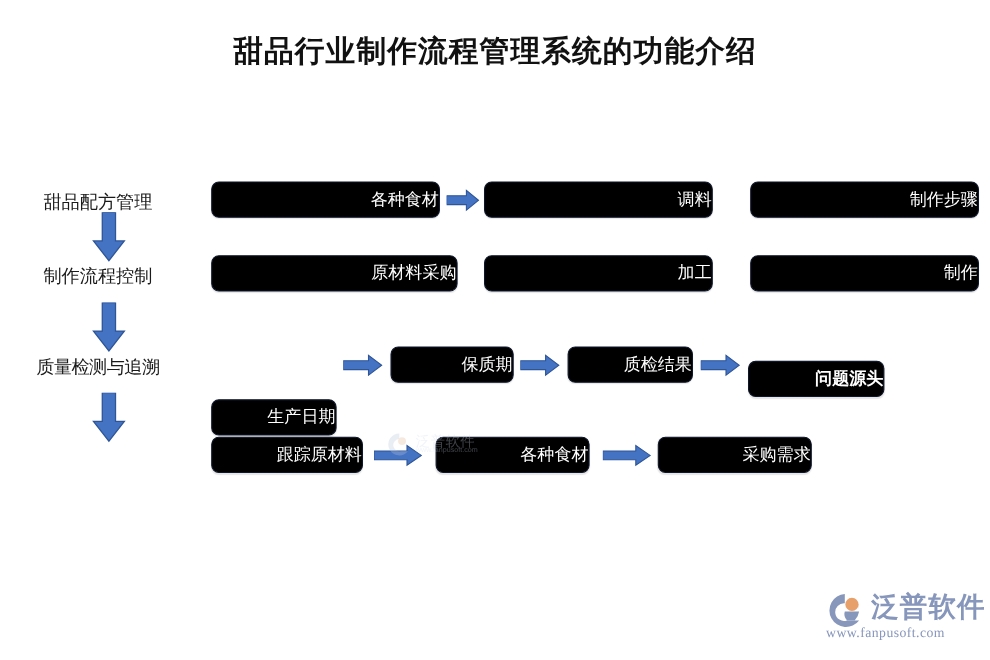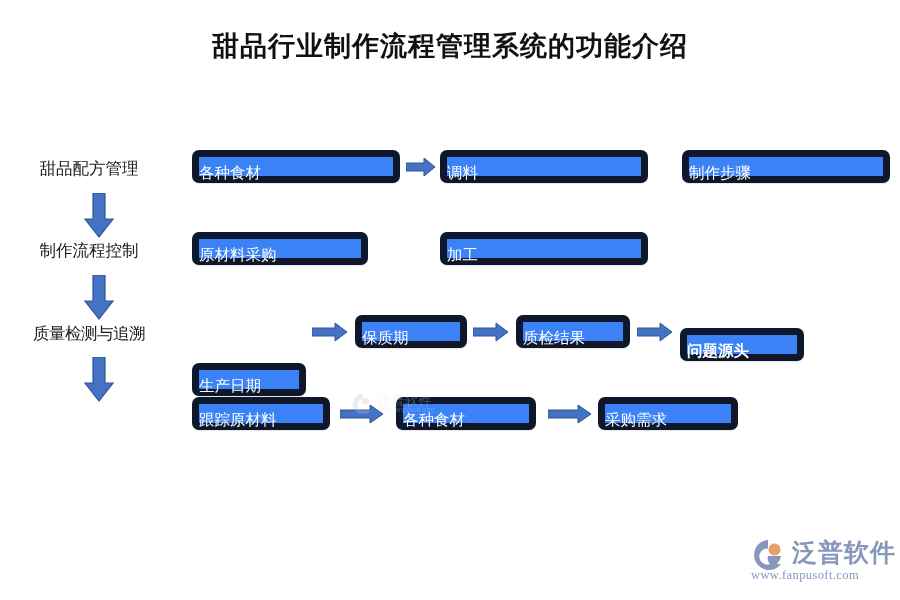--- a/index.html
+++ b/index.html
@@ -38,21 +38,21 @@
     width: 900px;
     height: 310px;
   }
 
   .row {
     position: absolute;
     left: 0;
     width: 900px;
     height: 40px;
   }
-  .row.r0 { top: 5px; }
+  .row.r0 { top: 20px; }
   .row.r1 { top: 87px; }
   .row.r2 { top: 170px; }
   .row.r3 { top: 252px; }
 
   
   .row-label {
     position: absolute;
     left: 0;
     width: 178px;
     text-align: center;
@@ -61,28 +61,28 @@
     color: #1a1a1a;
     font-family: "Liberation Serif", "DejaVu Serif", serif;
     white-space: nowrap;
   }
   .row.r2 .row-label { letter-spacing: -0.5px; }
 
   
   .node {
     position: absolute;
     height: 33px;
-    background: #3b82f6;
-    border: 7px solid #0f172a;
+    background: #000000;
+    border: 1px solid #0f172a;
     border-radius: 7px;
     box-sizing: border-box;
     color: #ffffff;
     font-size: 15.5px;
     line-height: 31px;
-    text-align: left;
+    text-align: right;
     font-family: "Liberation Serif", "DejaVu Serif", serif;
     white-space: nowrap;
     box-shadow: 0 1px 1px rgba(0,0,0,0.10);
   }
   .node.bold { font-weight: bold; }
 
   
   .h-arrow {
     position: absolute;
     height: 22px;
@@ -207,22 +207,23 @@
       </svg>
     </div>
 
     <div class="node" style="left:440px;width:208px;">调料</div>
     <div class="node" style="left:682px;width:208px;">制作步骤</div>
   </div>
 
   <div class="row r1">
     <div class="row-label">制作流程控制</div>
 
-    <div class="node" style="left:192px;width:176px;">原材料采购</div>
+    <div class="node" style="left:192px;width:224px;">原材料采购</div>
     <div class="node" style="left:440px;width:208px;">加工</div>
+    <div class="node" style="left:682px;width:208px;">制作</div>
   </div>
 
   <div class="row r2">
     <div class="row-label">质量检测与追溯</div>
 
     <div class="node" style="left:192px;width:114px;margin-top:48px;">生产日期</div>
 
     <div class="h-arrow" style="left:312px;width:36px;">
       <svg width="36" height="22" viewBox="0 0 36 22">
         <polygon points="0,7 23,7 23,2 35,11 23,20 23,15 0,15" fill="#4573C4" stroke="#2E5596" stroke-width="1"></polygon>

